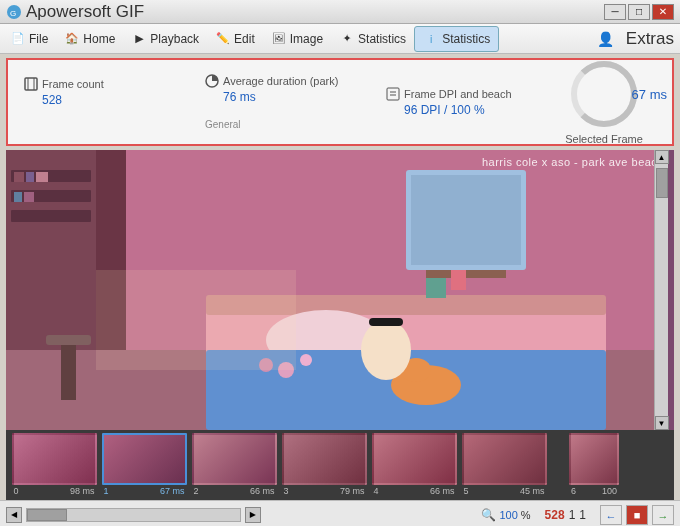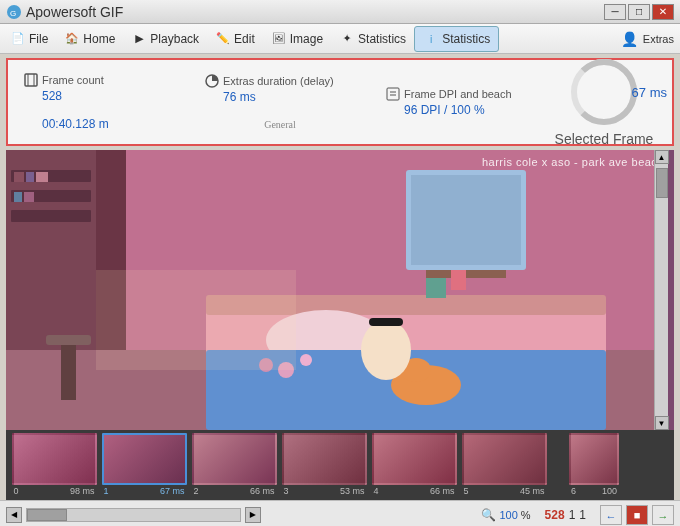--- a/index.html
+++ b/index.html
@@ -9,21 +9,21 @@
     .title-bar {
       background: linear-gradient(to bottom, #f0f0f0, #d8d8d8);
       height: 24px;
       display: flex;
       align-items: center;
       padding: 0 6px;
       border-bottom: 1px solid #aaa;
       user-select: none;
     }
     .title-bar-icon { width: 16px; height: 16px; margin-right: 4px; }
-    .title-bar-text { flex: 1; font-size: 14px; color: #333; }
+    .title-bar-text { flex: 1; font-size: 17px; color: #333; }
     .title-bar-buttons { display: flex; gap: 2px; }
     .title-bar-btn {
       width: 22px; height: 16px; border: 1px solid #888;
       display: flex; align-items: center; justify-content: center;
       font-size: 10px; cursor: pointer; background: #e0e0e0;
     }
     .title-bar-btn.close { background: #c0392b; color: white; }
 
     
     .menu-bar {
@@ -71,21 +71,21 @@
       width: 120px; gap: 4px;
     }
     .frame-circle-container {
       position: relative; width: 70px; height: 70px;
     }
     .frame-circle-svg { width: 70px; height: 70px; }
     .frame-ms {
       position: absolute; top: 50%; right: -30px; transform: translateY(-50%);
       font-size: 13px; color: #2060c0; font-weight: 500;
     }
-    .selected-frame-label { font-size: 14px; color: #555; }
+    .selected-frame-label { font-size: 11px; color: #555; }
 
     
     .main-content {
       position: relative;
       background: #2a2a2a;
       height: 280px;
       overflow: hidden;
       margin: 0 6px;
     }
     
@@ -139,21 +139,21 @@
     }
     .scroll-thumb-h { height: 12px; width: 40px; background: #a0a0a0; border: 1px solid #888; cursor: pointer; }
     .zoom-area { display: flex; align-items: center; gap: 3px; font-size: 11px; color: #333; }
     .zoom-icon { font-size: 12px; cursor: pointer; }
     .zoom-value { color: #2060c0; font-weight: 500; }
     .frame-nav { display: flex; align-items: center; gap: 2px; }
     .nav-btn { width: 22px; height: 20px; background: #e8e8e8; border: 1px solid #aaa; display: flex; align-items: center; justify-content: center; cursor: pointer; font-size: 11px; }
     .nav-btn.green { color: #2a8a2a; }
     .nav-btn.blue-arrow { color: #2060c0; }
 
-    .general-label { text-align: center; font-size: 10px; color: #888; font-family: Liberation Serif, serif; }
+    .general-label { font-size: 10px; color: #888; }
   </style>
 </head>
 <body>
 
 <div class="title-bar">
   <div class="title-bar-icon">
     <svg width="16" height="16">
         <circle cx="8" cy="8" r="7" fill="#4a9fd5"></circle>
         <text x="4" y="12" font-size="8" fill="white">G</text>
       </svg>
@@ -191,55 +191,54 @@
     <span class="menu-icon">✦</span>
     <span>Statistics</span>
   </div>
   <div class="menu-item active">
     <span class="menu-icon" style="color:#4a9fd5;">ℹ</span>
     <span>Statistics</span>
   </div>
   <div class="menu-spacer"></div>
   <div class="extras-area">
     <span style="font-size:14px;">👤</span>
-    <span style="font-size:11px; color:#333;">Extras</span>
+    <span style="font-size:17px; color:#333;margin-left:7px;">Extras</span>
   </div>
 </div>
 
 <div class="stats-panel">
 
   <div class="stats-col">
     <div class="stats-item">
       <div class="stats-label">
         <span class="stats-icon">
           <svg width="14" height="14">
               <rect x="1" y="1" width="12" height="12" rx="1" fill="none" stroke="#555" stroke-width="1.5"></rect>
               <line x1="4" y1="1" x2="4" y2="13" stroke="#555" stroke-width="1"></line>
               <line x1="10" y1="1" x2="10" y2="13" stroke="#555" stroke-width="1"></line>
             </svg>
         </span>
         <span>Frame count</span>
       </div>
       <div class="stats-value">528</div>
     </div>
     <div class="stats-item">
-      <div class="stats-value">00:40.128 m</div>
     </div>
   </div>
 
   <div class="stats-col">
     <div class="stats-item">
       <div class="stats-label">
         <span class="stats-icon">
           <svg width="14" height="14">
               <circle cx="7" cy="7" r="6" fill="none" stroke="#555" stroke-width="1.5"></circle>
               <path d="M7,7 L7,1 A6,6 0 0,1 13,7 Z" fill="#555"></path>
             </svg>
         </span>
-        <span>Extras duration (delay)</span>
+        <span>Average duration (park)</span>
       </div>
       <div class="stats-value">76 ms</div>
     </div>
     <div class="general-label">General</div>
   </div>
 
   <div class="stats-col" style="flex:0.9;">
     <div class="stats-item">
       <div class="stats-label">
         <span class="stats-icon">
@@ -361,21 +360,21 @@
     <div class="film-info">
       <span>2</span>
       <span>66 ms</span>
     </div>
   </div>
 
   <div class="film-frame">
     <div class="film-thumb" style="background:linear-gradient(135deg,#b07080,#703040);"></div>
     <div class="film-info">
       <span>3</span>
-      <span>53 ms</span>
+      <span>79 ms</span>
     </div>
   </div>
 
   <div class="film-frame">
     <div class="film-thumb" style="background:linear-gradient(135deg,#c07585,#803045);"></div>
     <div class="film-info">
       <span>4</span>
       <span>66 ms</span>
     </div>
   </div>

